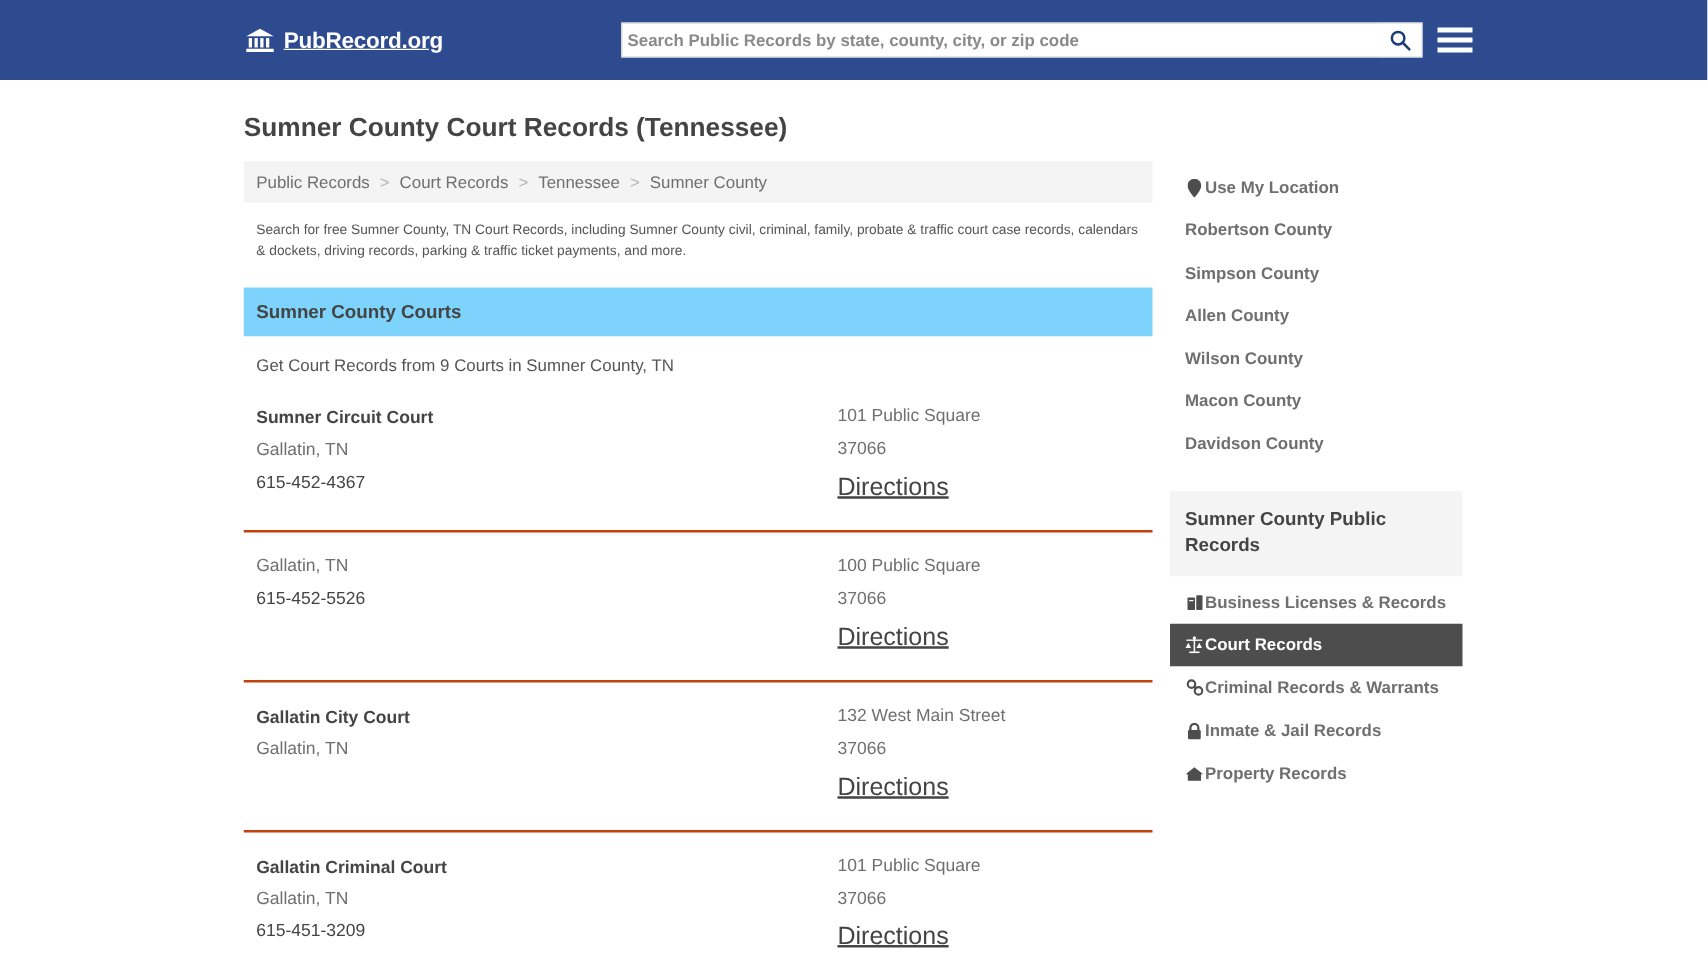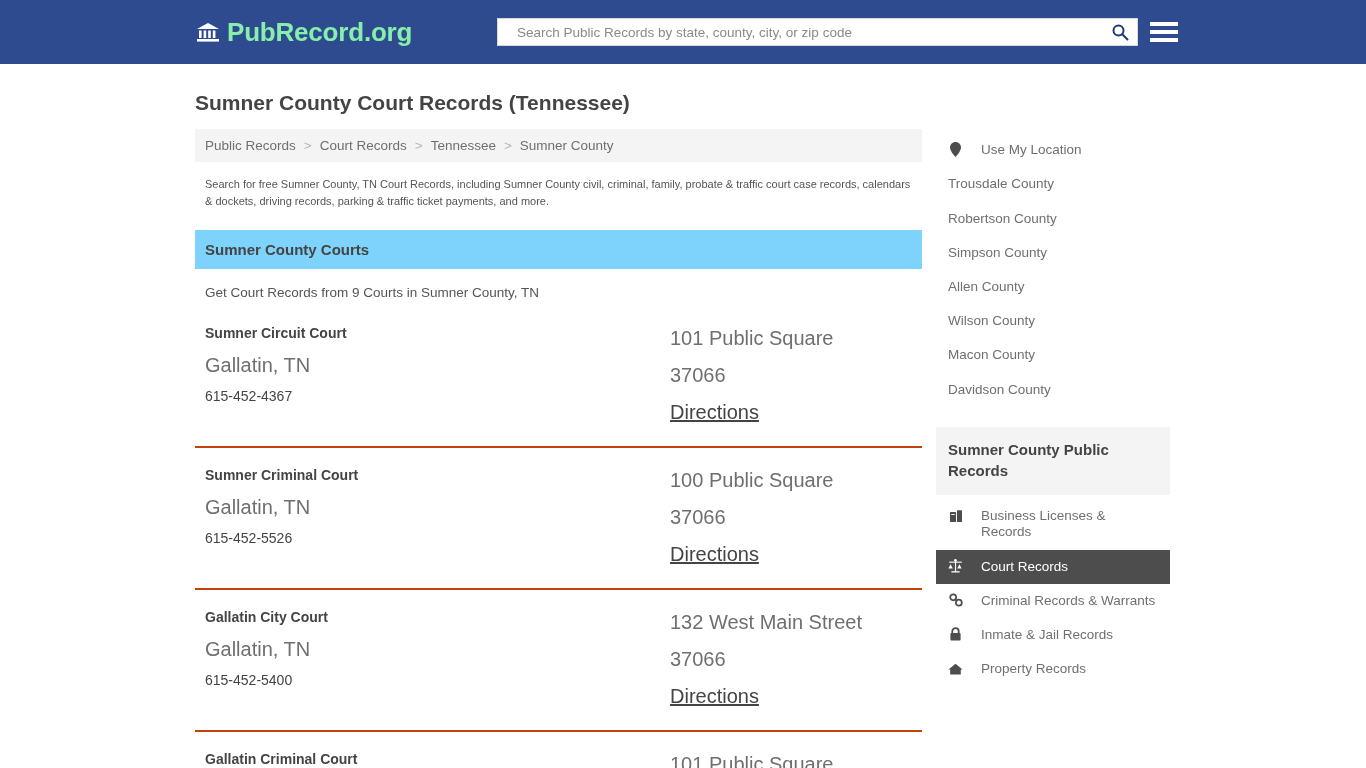--- a/index.html
+++ b/index.html
@@ -23,45 +23,47 @@
     position: absolute;
     left: 195px;
     display: flex;
     align-items: center;
     gap: 6px;
     color: #ffffff;
     text-decoration: none;
   }
   .brand-icon { width: 26px; height: 26px; display:block; }
   .brand-text {
-    font-size: 26px;
+    font-size: 18px;
     font-weight: bold;
     letter-spacing: -0.2px;
-    color: #86efac;
+    color: #ffffff;
     line-height: 1;
+    text-decoration: underline;
   }
   .search-wrap {
     position: absolute;
     left: 497px;
     top: 18px;
     width: 641px;
     height: 28px;
     display: flex;
     background: #ffffff;
     border: 1px solid #d8d8d8;
   }
   .search-input {
     flex: 1;
     border: 0;
     outline: none;
-    padding: 0 19px;
+    padding: 0 4px;
     font-size: 13.5px;
     font-family: "Liberation Sans", sans-serif;
     color: #a21caf;
     background: transparent;
+    font-weight: bold;
   }
   .search-input::placeholder { color: #8a8a8a; }
   .search-btn {
     width: 34px;
     border: 0;
     background: #ffffff;
     cursor: pointer;
     display: flex;
     align-items: center;
     justify-content: center;
@@ -162,21 +164,21 @@
   }
   .court-left { width: 465px; flex: none; }
   .court-right { flex: 1; }
   .court-name {
     font-size: 14px;
     font-weight: bold;
     color: #444444;
     line-height: 1.9;
   }
   .court-city, .court-zip, .court-addr {
-    font-size: 20px;
+    font-size: 14px;
     color: #6f6f6f;
     line-height: 1.85;
   }
   .court-phone {
     font-size: 14px;
     color: #444444;
     line-height: 1.85;
   }
   .directions {
     font-size: 20px;
@@ -193,27 +195,28 @@
     padding: 12px 12px 13px 12px;
     font-size: 15px;
     font-weight: bold;
     color: #444444;
     line-height: 1.45;
   }
   .side-head.second { margin-top: 20px; }
   .side-list { list-style: none; margin: 0; padding: 0; }
   .side-item {
     display: flex;
-    align-items: flex-start;
-    gap: 18px;
+    align-items: center;
+    gap: 1px;
     padding: 9px 12px;
     font-size: 13.5px;
     color: #6f6f6f;
     text-decoration: none;
     cursor: pointer;
+    font-weight: bold;
   }
   .side-item.first { padding-top: 13px; }
   .side-item.active {
     background: #4d4d4d;
     color: #ffffff;
   }
   .side-icon {
     width: 15px;
     height: 15px;
     flex: none;
@@ -293,36 +296,34 @@
           </div>
           <div class="court-right">
             <div class="court-addr">101 Public Square</div>
             <div class="court-zip">37066</div>
             <a class="directions" href="#">Directions</a>
           </div>
         </div>
 
         <div class="court-row">
           <div class="court-left">
-            <div class="court-name">Sumner Criminal Court</div>
             <div class="court-city">Gallatin, TN</div>
             <div class="court-phone">615-452-5526</div>
           </div>
           <div class="court-right">
             <div class="court-addr">100 Public Square</div>
             <div class="court-zip">37066</div>
             <a class="directions" href="#">Directions</a>
           </div>
         </div>
 
         <div class="court-row">
           <div class="court-left">
             <div class="court-name">Gallatin City Court</div>
             <div class="court-city">Gallatin, TN</div>
-            <div class="court-phone">615-452-5400</div>
           </div>
           <div class="court-right">
             <div class="court-addr">132 West Main Street</div>
             <div class="court-zip">37066</div>
             <a class="directions" href="#">Directions</a>
           </div>
         </div>
 
         <div class="court-row">
           <div class="court-left">
@@ -355,25 +356,20 @@
 
       <ul class="side-list">
         <li>
             <a class="side-item first" href="#">
           <span class="side-icon">
             <svg width="11" height="15" viewBox="0 0 11 15" fill="#4d4d4d" aria-hidden="true">
               <path d="M5.5 0C2.46 0 0 2.46 0 5.5C0 9.2 5.5 15 5.5 15S11 9.2 11 5.5C11 2.46 8.54 0 5.5 0Z"></path>
             </svg>
           </span>
           <span class="side-label">Use My Location</span>
-        </a>
-          </li>
-        <li>
-            <a class="side-item" href="#">
-          <span class="side-label">Trousdale County</span>
         </a>
           </li>
         <li>
             <a class="side-item" href="#">
           <span class="side-label">Robertson County</span>
         </a>
           </li>
         <li>
             <a class="side-item" href="#">
           <span class="side-label">Simpson County</span>

